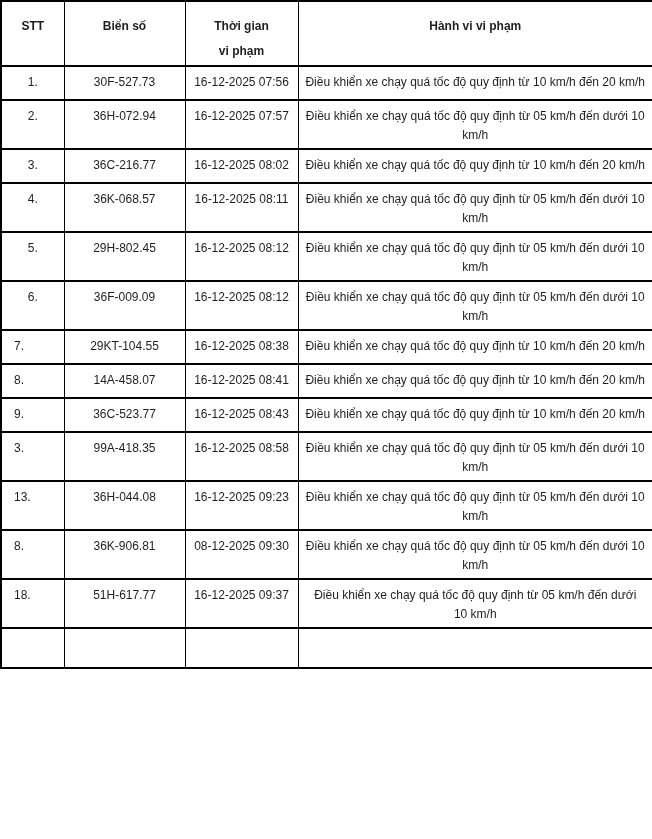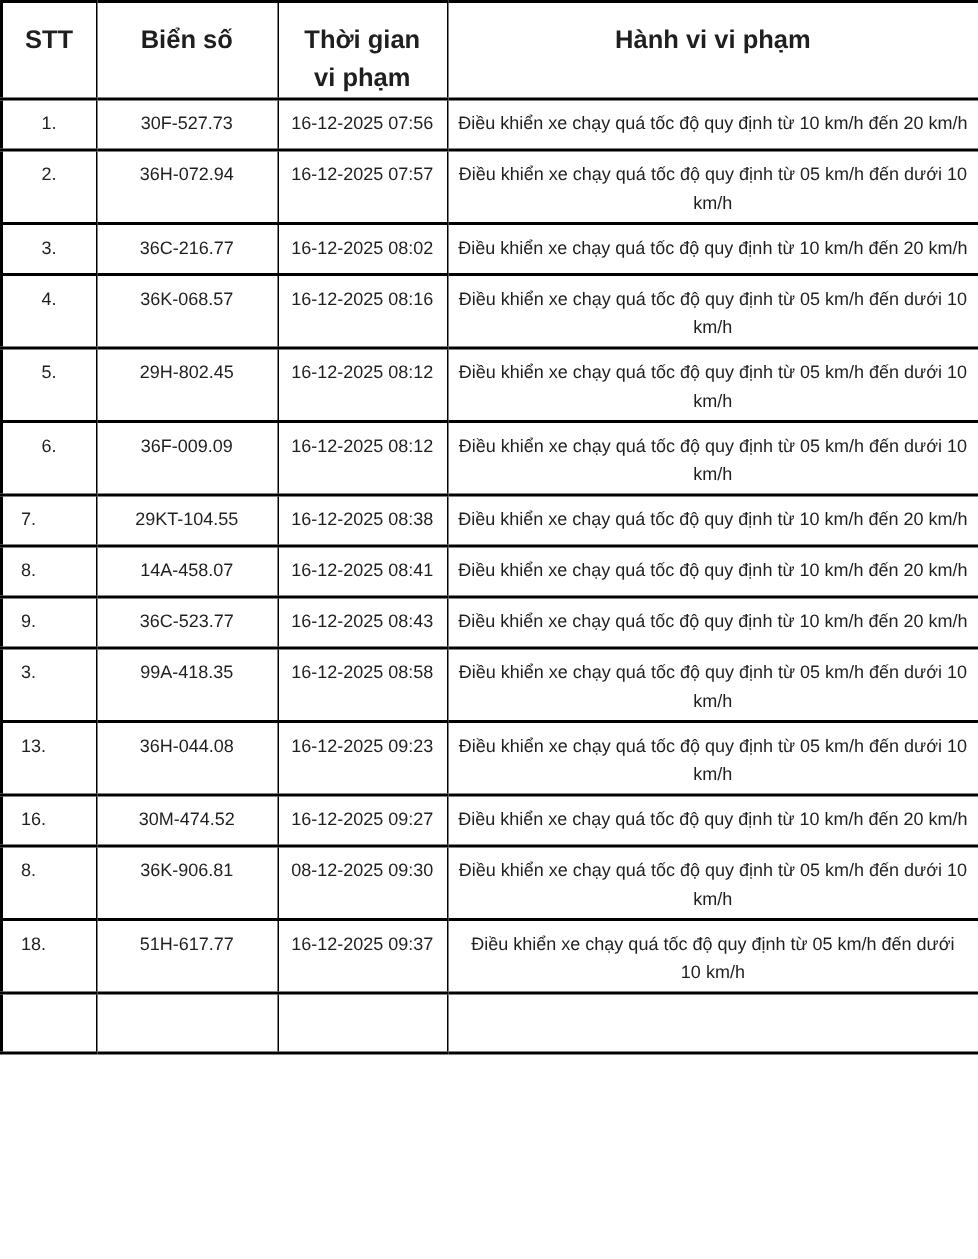--- a/index.html
+++ b/index.html
@@ -26,21 +26,21 @@
   th,td{
     border-left:1px solid var(--border);
     border-right:1px solid var(--border);
     border-top:2px solid var(--border);
     border-bottom:2px solid var(--border);
     vertical-align:top;
     overflow:hidden;
   }
   thead tr{height:65px;}
   th{
-    font-size:17px;
+    font-size:12px;
     font-weight:bold;
     text-align:center;
     padding:12px 2px 0;
     line-height:25px;
     white-space:pre;
   }
   td{
     font-size:12px;
     text-align:center;
     padding:6px 2px 0;
@@ -88,21 +88,21 @@
   </tr>
         <tr class="h1">
     <td>3.</td>
     <td>36C-216.77</td>
     <td>16-12-2025 08:02</td>
     <td>Điều khiển xe chạy quá tốc độ quy định từ 10 km/h đến 20 km/h</td>
   </tr>
         <tr class="h2">
     <td>4.</td>
     <td>36K-068.57</td>
-    <td>16-12-2025 08:16</td>
+    <td>16-12-2025 08:11</td>
     <td>Điều khiển xe chạy quá tốc độ quy định từ 05 km/h đến dưới 10
 km/h</td>
   </tr>
         <tr class="h2">
     <td>5.</td>
     <td>29H-802.45</td>
     <td>16-12-2025 08:12</td>
     <td>Điều khiển xe chạy quá tốc độ quy định từ 05 km/h đến dưới 10
 km/h</td>
   </tr>
@@ -138,26 +138,20 @@
     <td>Điều khiển xe chạy quá tốc độ quy định từ 05 km/h đến dưới 10
 km/h</td>
   </tr>
         <tr class="h2">
     <td class="stt-left">13.</td>
     <td>36H-044.08</td>
     <td>16-12-2025 09:23</td>
     <td>Điều khiển xe chạy quá tốc độ quy định từ 05 km/h đến dưới 10
 km/h</td>
   </tr>
-        <tr class="h1">
-    <td class="stt-left">16.</td>
-    <td>30M-474.52</td>
-    <td>16-12-2025 09:27</td>
-    <td>Điều khiển xe chạy quá tốc độ quy định từ 10 km/h đến 20 km/h</td>
-  </tr>
         <tr class="h2">
     <td class="stt-left">8.</td>
     <td>36K-906.81</td>
     <td>08-12-2025 09:30</td>
     <td>Điều khiển xe chạy quá tốc độ quy định từ 05 km/h đến dưới 10
 km/h</td>
   </tr>
         <tr class="h2">
     <td class="stt-left">18.</td>
     <td>51H-617.77</td>

